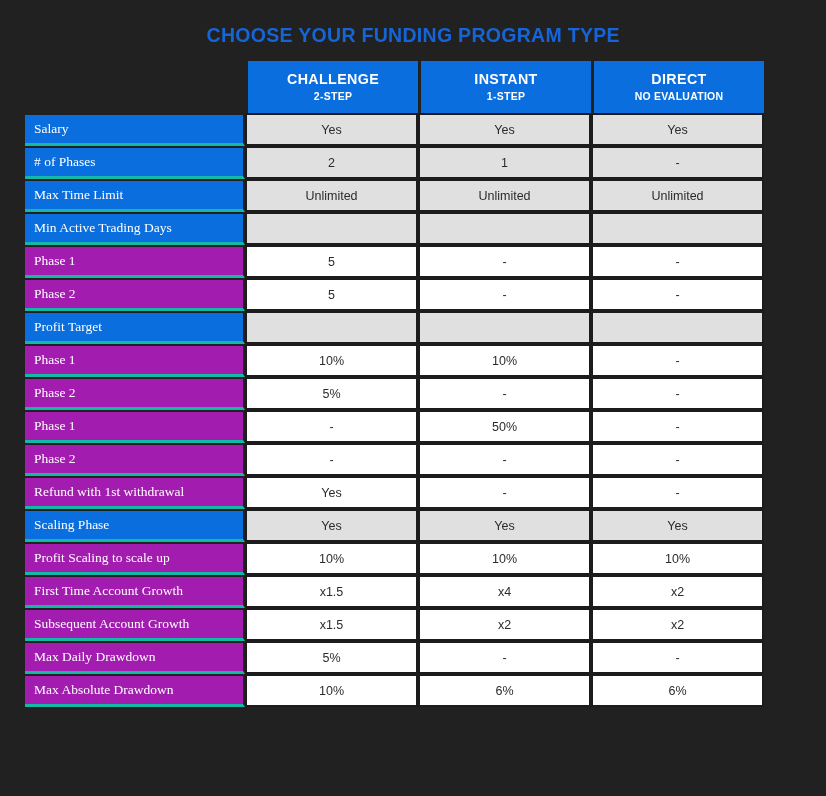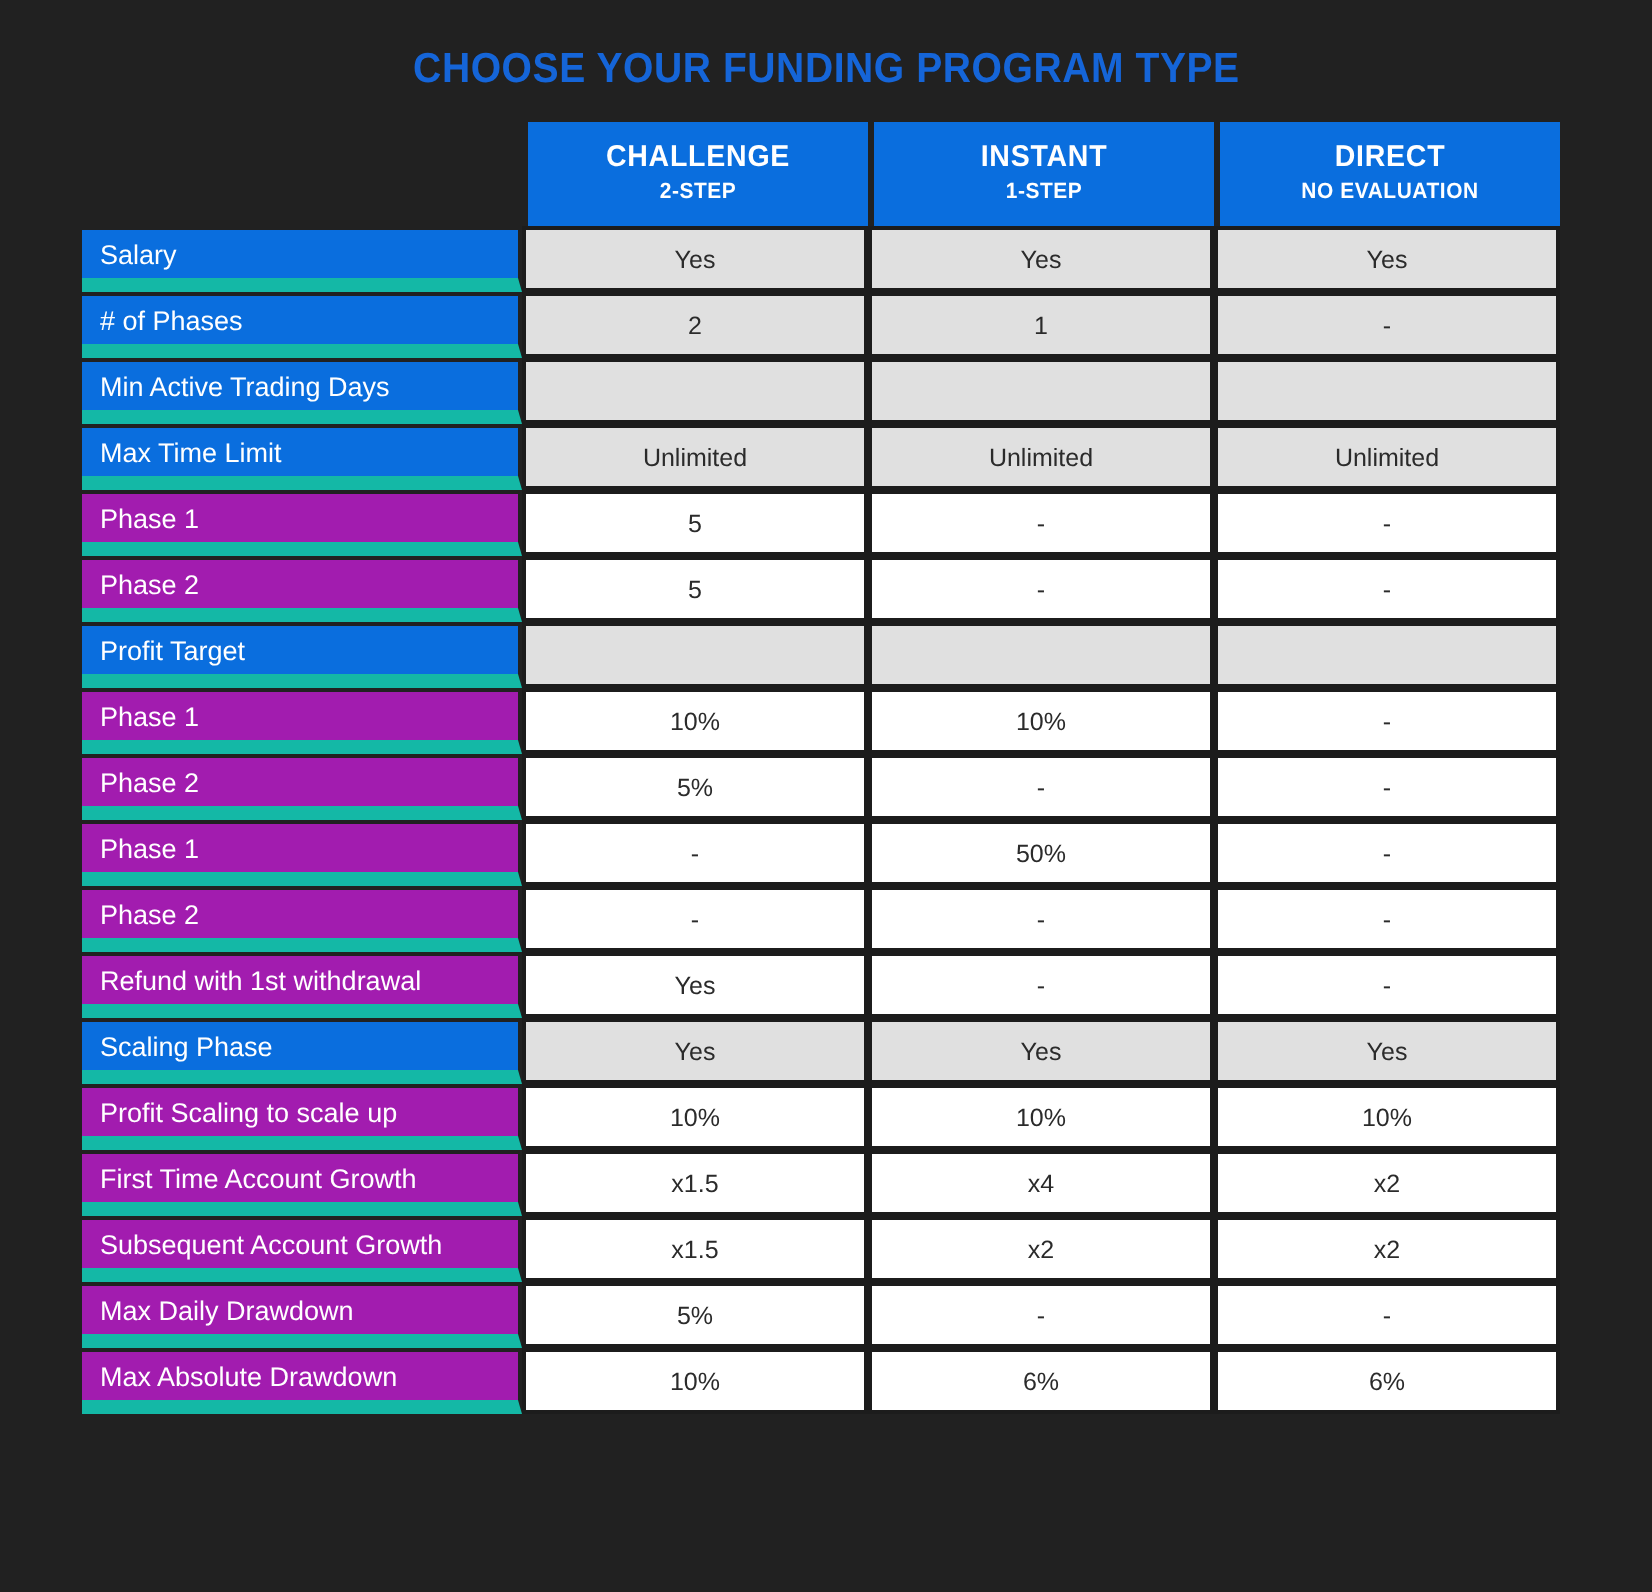--- a/index.html
+++ b/index.html
@@ -37,21 +37,21 @@
     font-size: 21px;
     letter-spacing: 0.3px;
     text-transform: uppercase;
     transform: scaleX(0.93);
     white-space: nowrap;
   }
 
   
   .table-area {
     position: absolute;
-    left: 41px;
+    left: 25px;
     top: 48px;
     width: 739px;
   }
   table.compare {
     border-collapse: separate;
     border-spacing: 0;
     width: 739px;
     table-layout: fixed;
   }
   table.compare col.c-label { width: 220px; }
@@ -103,24 +103,25 @@
     padding: 0;
     vertical-align: middle;
   }
 
   td.label {
     color: #ffffff;
     font-size: 13.5px;
     padding-left: 9px;
     padding-right: 6px;
     border-top: 2px solid #212121;
-    border-bottom: 7px solid #14b8a6;
+    border-bottom: 3px solid #14b8a6;
     border-right: 2px solid #212121;
     white-space: nowrap;
     overflow: hidden;
+    font-family: Liberation Serif, serif;
   }
   tr.cat td.label  { background: #0a6ede; }
   tr.sub td.label  { background: #a21caf; }
 
   td.val {
     background: #ffffff;
     color: #2b2b2b;
     font-size: 12.5px;
     text-align: center;
     border-top: 2px solid #1c1c1c;
@@ -174,31 +175,31 @@
             <td class="val">Yes</td>
             <td class="val">Yes</td>
           </tr>
           <tr class="cat">
             <td class="label"># of Phases</td>
             <td class="val">2</td>
             <td class="val">1</td>
             <td class="val">-</td>
           </tr>
           <tr class="cat">
-            <td class="label">Min Active Trading Days</td>
-            <td class="val"></td>
-            <td class="val"></td>
-            <td class="val"></td>
-          </tr>
-          <tr class="cat">
             <td class="label">Max Time Limit</td>
             <td class="val">Unlimited</td>
             <td class="val">Unlimited</td>
             <td class="val">Unlimited</td>
           </tr>
+          <tr class="cat">
+            <td class="label">Min Active Trading Days</td>
+            <td class="val"></td>
+            <td class="val"></td>
+            <td class="val"></td>
+          </tr>
           <tr class="sub">
             <td class="label">Phase 1</td>
             <td class="val">5</td>
             <td class="val">-</td>
             <td class="val">-</td>
           </tr>
           <tr class="sub">
             <td class="label">Phase 2</td>
             <td class="val">5</td>
             <td class="val">-</td>

